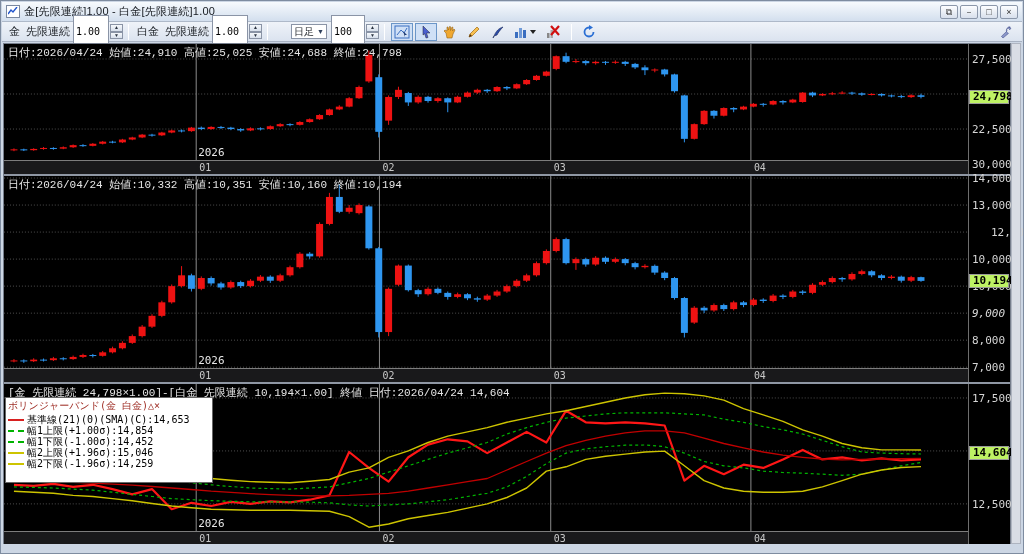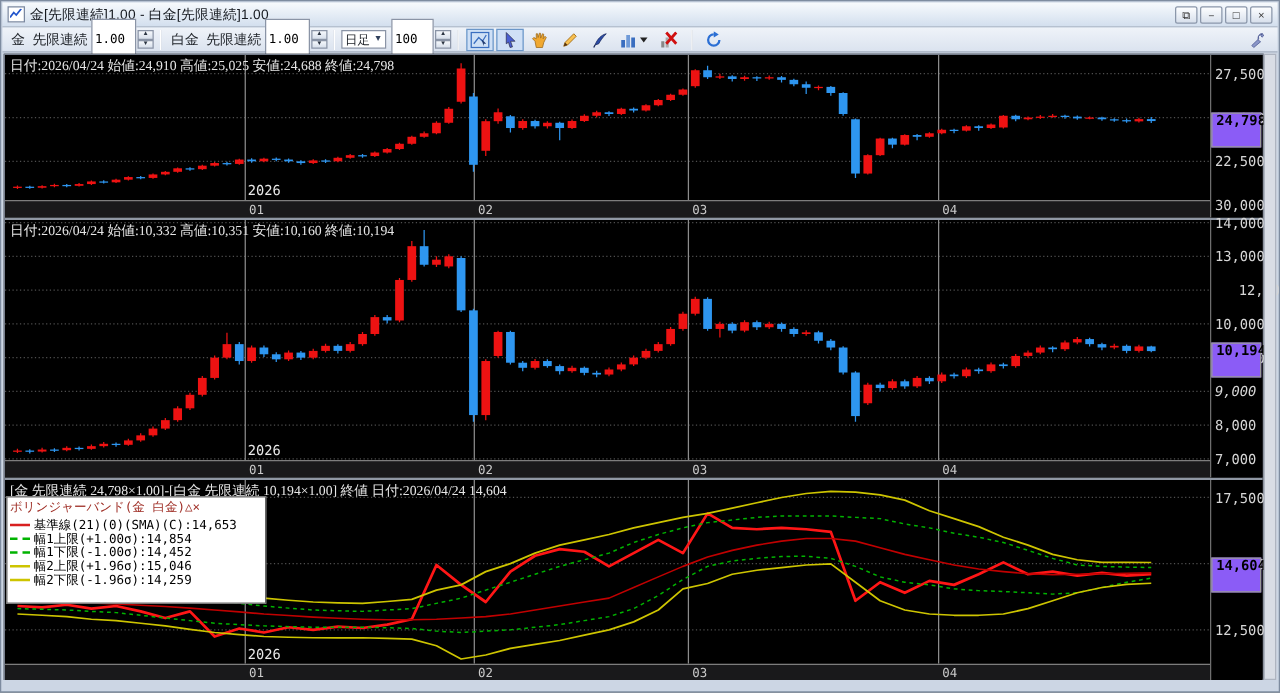--- a/index.html
+++ b/index.html
@@ -20,41 +20,41 @@
     background:linear-gradient(#eff3f9,#dbe3ef);display:flex;align-items:center;padding:0 4px;
     border-bottom:1px solid #a8b2c2;font-size:11px;color:#1c2026;}
   .tb-label{margin:0 3px;}
   .tb-input{width:36px;height:15px;background:#fff;border:1px solid #8a94a6;font-size:10px;
     text-align:left;padding:16px 2px;font-family:"DejaVu Sans Mono",monospace;color:#000;}
   .spin{display:inline-flex;flex-direction:column;width:13px;height:15px;margin-left:1px;}
   .spin div{flex:1;background:linear-gradient(#f6f9fc,#d7dfeb);border:1px solid #8a94a6;font-size:5px;
     line-height:5px;text-align:center;color:#2b3442;}
   .tb-sep{width:1px;height:16px;background:#aab3c2;border-right:1px solid #fff;margin:0 5px;}
   .combo{display:inline-flex;align-items:center;height:15px;background:#fff;border:1px solid #8a94a6;
-    padding:0 2px;font-size:10px;gap:3px;}
+    padding:0 2px;font-size:10px;gap:3px;margin-left:18px;}
   .combo .arr{font-size:7px;color:#30405c;}
   .tbtn{width:22px;height:18px;display:flex;align-items:center;justify-content:center;margin:0 1px;border:1px solid transparent;}
   .tbtn.active{background:#cfe0f6;border:1px solid #6b96c8;}
   .wrench{margin-left:auto;}
   
   .chartregion{position:absolute;top:42px;left:2px;right:12px;bottom:9px;background:#000;
     border:1px solid #767e8c;}
   .scrollstrip{position:absolute;top:42px;right:2px;width:10px;bottom:9px;background:#d9dde5;border:1px solid #aeb4c0;}
   .bottomstrip{position:absolute;left:1px;right:1px;bottom:1px;height:8px;background:#ccd6e4;}
   .panel{position:relative;width:100%;}
   .panel-sep{height:2px;background:#8f97a4;}
   .plot{position:absolute;left:0;top:0;bottom:0;right:42px;}
   .plot svg{display:block;width:100%;height:100%;}
   .axis{position:absolute;right:0;top:0;bottom:0;width:42px;background:#000;border-left:1px solid #6e6e6e;}
   .axis-label{position:absolute;left:3px;font-size:11px;color:#d6d6d6;font-family:"DejaVu Sans Mono",monospace;white-space:nowrap;}
-  .price-tag{position:absolute;left:0;right:1px;height:28px;background:#8b5cf6;border:1px solid #9a9a9a;
+  .price-tag{position:absolute;left:0;right:1px;height:14px;background:#bef264;border:1px solid #9a9a9a;
     color:#000;font-size:11px;font-weight:bold;text-align:right;padding:0 3px;line-height:12px;
     font-family:"DejaVu Sans Mono",monospace;}
   .panel-header{position:absolute;left:4px;top:1px;font-size:11px;color:#e6e6e6;z-index:5;
-    font-family:Liberation Serif, serif;white-space:nowrap;letter-spacing:0px;}
+    font-family:Liberation Mono, monospace;white-space:nowrap;letter-spacing:0px;}
   
   .legend{position:absolute;left:1px;top:13px;width:208px;background:#fff;border:1px solid #666;
     z-index:6;font-size:10px;color:#000;padding:1px 2px 13px 2px;font-family:"DejaVu Sans Mono",monospace;}
   .legend-title{color:#a03028;margin-bottom:1px;white-space:nowrap;}
   .legend-item{display:flex;align-items:center;height:11px;white-space:nowrap;}
   .legend-swatch{width:16px;height:0;border-top-width:2px;margin-right:3px;flex:none;}
 </style>
 </head>
 <body>
 

